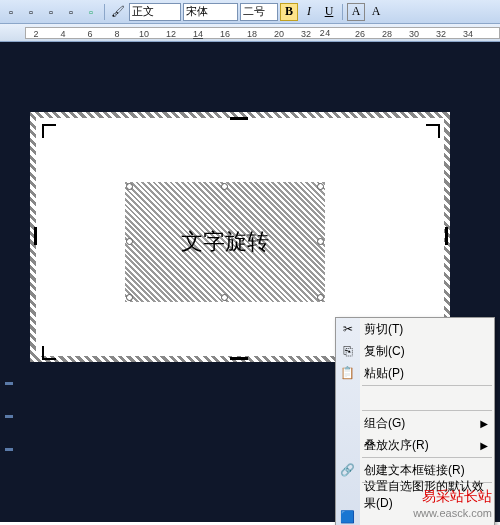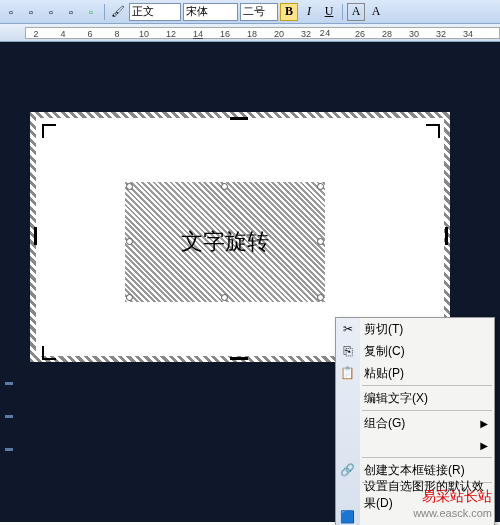--- a/index.html
+++ b/index.html
@@ -143,30 +143,30 @@
           <span class="menu-icon">⎘</span>
           <span>复制(C)</span>
         </div>
         <div class="menu-item">
           <span class="menu-icon">📋</span>
           <span>粘贴(P)</span>
         </div>
         <div class="menu-sep"></div>
         <div class="menu-item">
           <span class="menu-icon"></span>
-          <span>编辑文字(X)</span>
         </div>
         <div class="menu-sep"></div>
         <div class="menu-item">
           <span class="menu-icon"></span>
           <span>组合(G)</span>
           <span class="menu-arrow">▶</span>
         </div>
         <div class="menu-item">
           <span class="menu-icon"></span>
+          <span>叠放次序(R)</span>
           <span class="menu-arrow">▶</span>
         </div>
         <div class="menu-sep"></div>
         <div class="menu-item">
           <span class="menu-icon">🔗</span>
           <span>创建文本框链接(R)</span>
         </div>
         <div class="menu-sep"></div>
         <div class="menu-item">
           <span class="menu-icon"></span>

